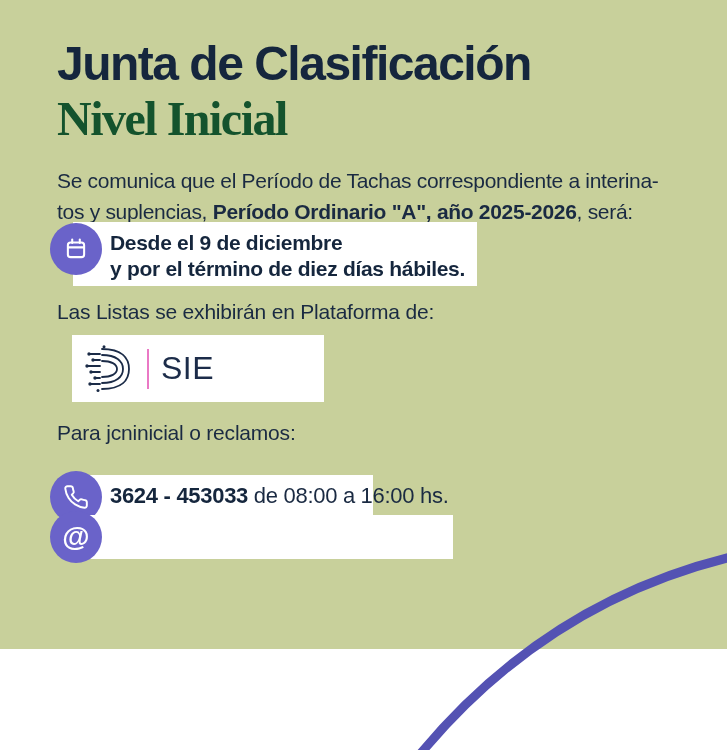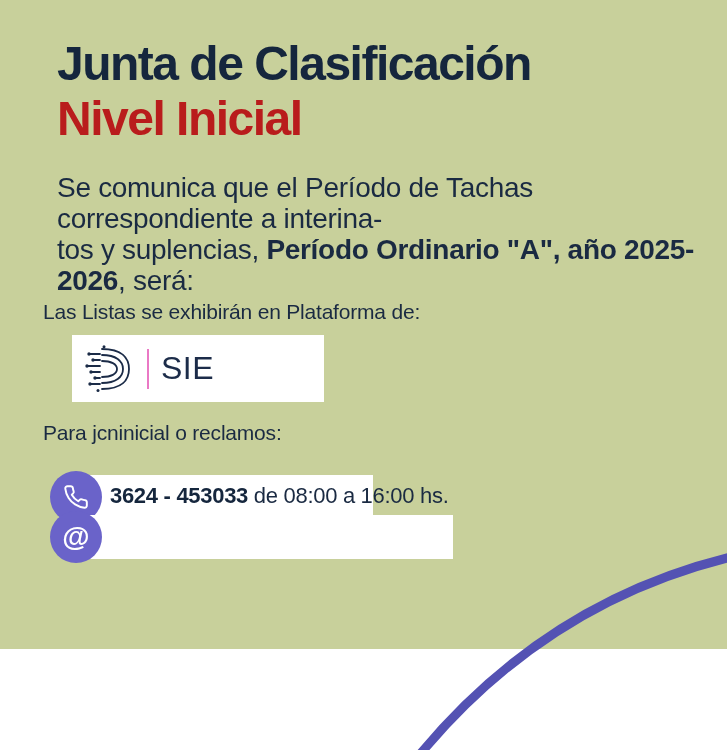--- a/index.html
+++ b/index.html
@@ -4,25 +4,25 @@
 <style>
   html,body { margin:0; padding:0; background:#e8e8e8; }
   .flyer {
     position:relative; width:727px; height:750px;
     background:#c8d09b; overflow:hidden;
     font-family:"Liberation Sans", sans-serif; color:#16273e;
   }
   .title-line { position:absolute; left:57px; font-size:48px; font-weight:bold;
     letter-spacing:-1.5px; line-height:52px; color:#15263d; white-space:nowrap; }
   .title-line.l1 { top:38px; }
-  .title-line.l2 { top:93px; color:#b91c1c; }
+  .title-line.l2 { top:93px; color:#14532d;font-family:Liberation Serif, serif; }
   .intro { position:absolute; left:57px; top:144px; width:640px;
-    font-size:28px; line-height:31px; letter-spacing:-0.3px; color:#1a2a42; }
+    font-size:21px; line-height:31px; letter-spacing:-0.3px; color:#1a2a42; }
   .intro b { font-weight:bold; }
-  .label { position:absolute; left:43px; font-size:21px; letter-spacing:-0.2px; color:#1a2a42; }
+  .label { position:absolute; left:57px; font-size:21px; letter-spacing:-0.2px; color:#1a2a42; }
   .card { position:absolute; background:#ffffff; }
   .icon-circle { position:absolute; width:52px; height:52px; border-radius:50%;
     background:#6a63c9; display:flex; align-items:center; justify-content:center; }
   .date-card { left:73px; top:222px; width:404px; height:64px; }
   .date-card .icon-circle { left:-23px; top:1px; }
   .date-text { padding:8px 0 0 37px; font-size:21px; font-weight:bold;
     line-height:26px; letter-spacing:-0.3px; color:#15263d; }
   .sie-card { left:72px; top:335px; width:252px; height:67px;
     display:flex; align-items:center; }
   .tgd-icon { margin-left:12px; flex:0 0 auto; }
@@ -46,20 +46,33 @@
 </head>
 <body>
 
 <div class="flyer">
 
   <div class="title-line l1">Junta de Clasificación</div>
   <div class="title-line l2">Nivel Inicial</div>
 
   <p class="intro"><span>Se comunica que el Período de Tachas correspondiente a interina-</span><br><span>tos y suplencias, </span><b>Período Ordinario "A", año 2025-2026</b><span>, será:</span></p>
 
+  <div class="card date-card">
+    <div class="icon-circle">
+      <svg width="26" height="26" viewBox="0 0 24 24">
+        <g fill="none" stroke="#ffffff" stroke-width="1.9" stroke-linecap="round">
+          <rect x="4.5" y="6" width="15" height="13.5" rx="2.5"></rect>
+          <line x1="8.5" y1="3.2" x2="8.5" y2="6.5"></line>
+          <line x1="15.5" y1="3.2" x2="15.5" y2="6.5"></line>
+          <line x1="4.8" y1="10.5" x2="19.2" y2="10.5"></line>
+        </g>
+      </svg>
+    </div>
+    <div class="date-text"><span>Desde el 9 de diciembre</span><br><span>y por el término de diez días hábiles.</span></div>
+  </div>
 
   <div class="label" style="top:300px;">Las Listas se exhibirán en Plataforma de:</div>
 
   <div class="card sie-card">
     <svg class="tgd-icon" width="50" height="50" viewBox="0 0 50 50">
       <g fill="none" stroke="#1b2b47" stroke-width="1.8" stroke-linecap="round">
         <path d="M18,5 C38,5 45,14 45,25 C45,36 38,45 18,45"></path>
         <path d="M18,11 C32,11 39,17 39,25 C39,33 32,39 18,39"></path>
         <path d="M18,17 C27,17 33,20 33,25 C33,30 27,33 18,33"></path>
         <line x1="5" y1="10" x2="16" y2="10"></line>

